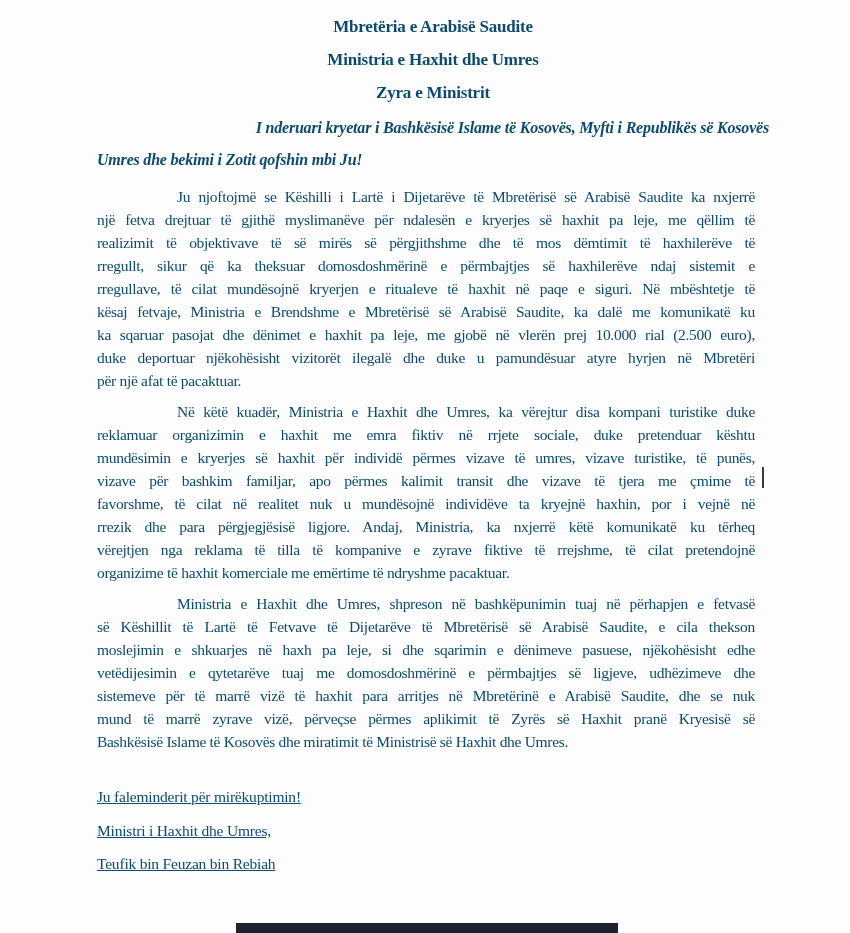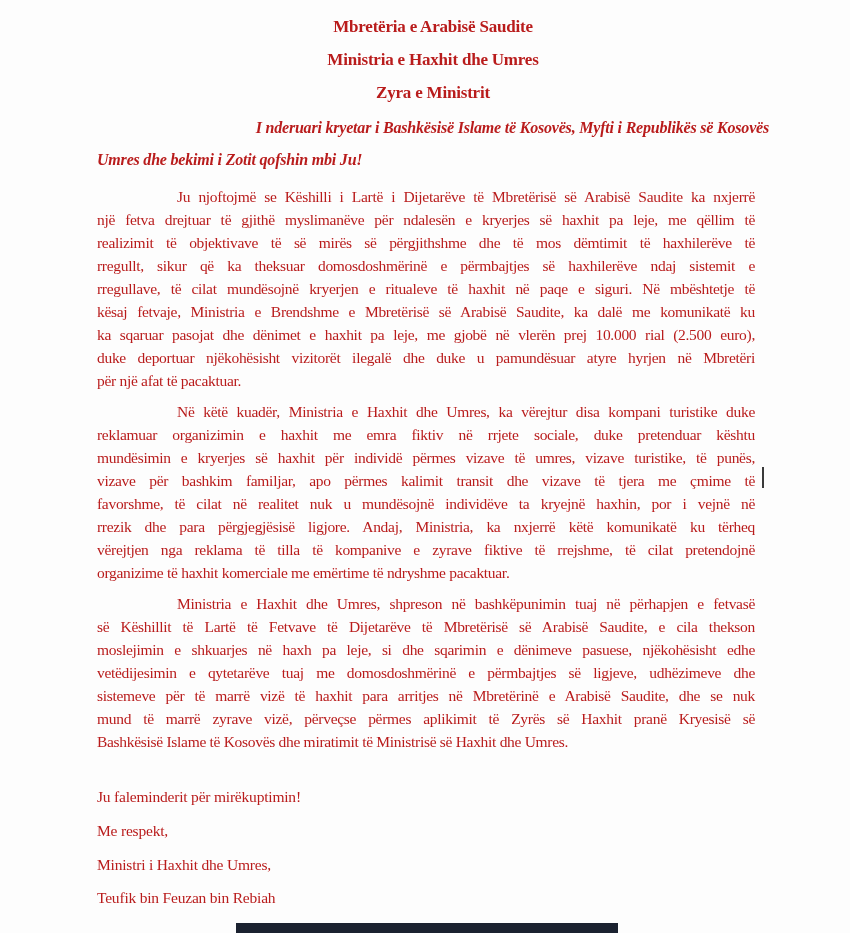--- a/index.html
+++ b/index.html
@@ -6,21 +6,21 @@
   body {
     width: 850px; height: 933px;
     background: #ffffff;
     font-family: "Liberation Serif", "DejaVu Serif", serif;
     overflow: hidden;
   }
   .page {
     position: relative;
     width: 850px; height: 933px;
     background: #fdfdfd;
-    color: #b91c1c;
+    color: #0c4a6e;
   }
   .content {
     position: absolute;
     left: 97px; top: 0;
     width: 672px;
     padding-top: 16px;
   }
   .doc-header .h-line {
     text-align: center;
     font-weight: bold;
@@ -45,20 +45,21 @@
     letter-spacing: -0.3px;
     text-align: justify;
     text-align-last: justify;
   }
   .para .line:first-child { padding-left: 80px; }
   .para .line.last { text-align-last: left; }
   .closing .c-line {
     font-size: 15.5px;
     line-height: 23px;
     letter-spacing: -0.2px;
+    text-decoration: underline;
   }
   .closing .c-thanks { margin-top: 32px; margin-bottom: 11px; }
   .closing .c-regards { margin-bottom: 11px; }
   .closing .c-title { margin-bottom: 10px; }
   .text-cursor {
     position: absolute;
     left: 762px; top: 467px;
     width: 2px; height: 21px;
     background: #3a3a3a;
   }
@@ -114,21 +115,20 @@
           <div class="line">moslejimin e shkuarjes në haxh pa leje, si dhe sqarimin e dënimeve pasuese, njëkohësisht edhe</div>
           <div class="line">vetëdijesimin e qytetarëve tuaj me domosdoshmërinë e përmbajtjes së ligjeve, udhëzimeve dhe</div>
           <div class="line">sistemeve për të marrë vizë të haxhit para arritjes në Mbretërinë e Arabisë Saudite, dhe se nuk</div>
           <div class="line">mund të marrë zyrave vizë, përveçse përmes aplikimit të Zyrës së Haxhit pranë Kryesisë së</div>
           <div class="line last">Bashkësisë Islame të Kosovës dhe miratimit të Ministrisë së Haxhit dhe Umres.</div>
         </div>
     </div>
 
     <div class="closing">
       <div class="c-line c-thanks">Ju faleminderit për mirëkuptimin!</div>
-      <div class="c-line c-regards">Me respekt,</div>
       <div class="c-line c-title">Ministri i Haxhit dhe Umres,</div>
       <div class="c-line c-name">Teufik bin Feuzan bin Rebiah</div>
     </div>
 
   </div>
 
   <div class="text-cursor"></div>
   <div class="footer-bar"></div>
 </div>
 

